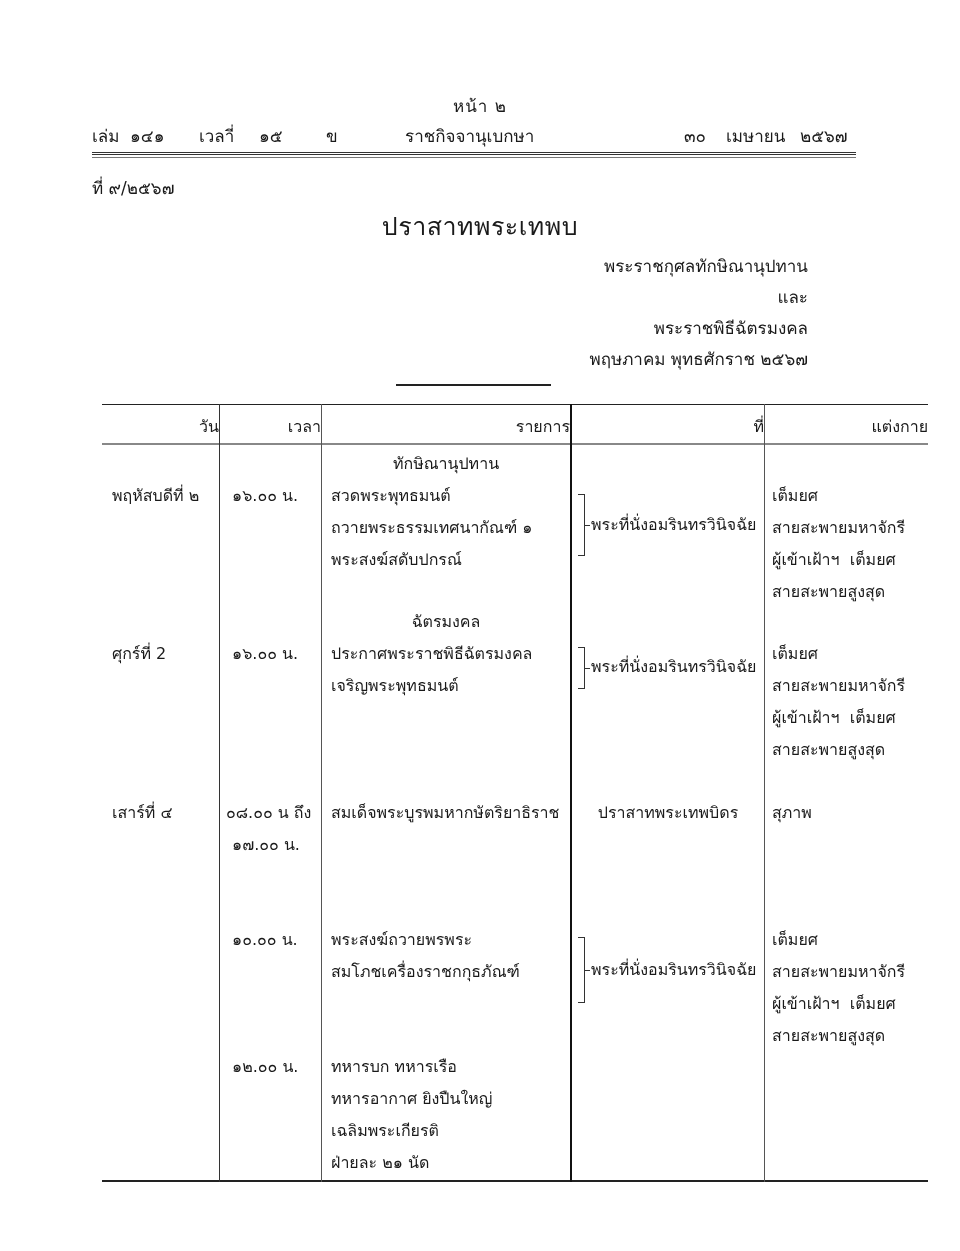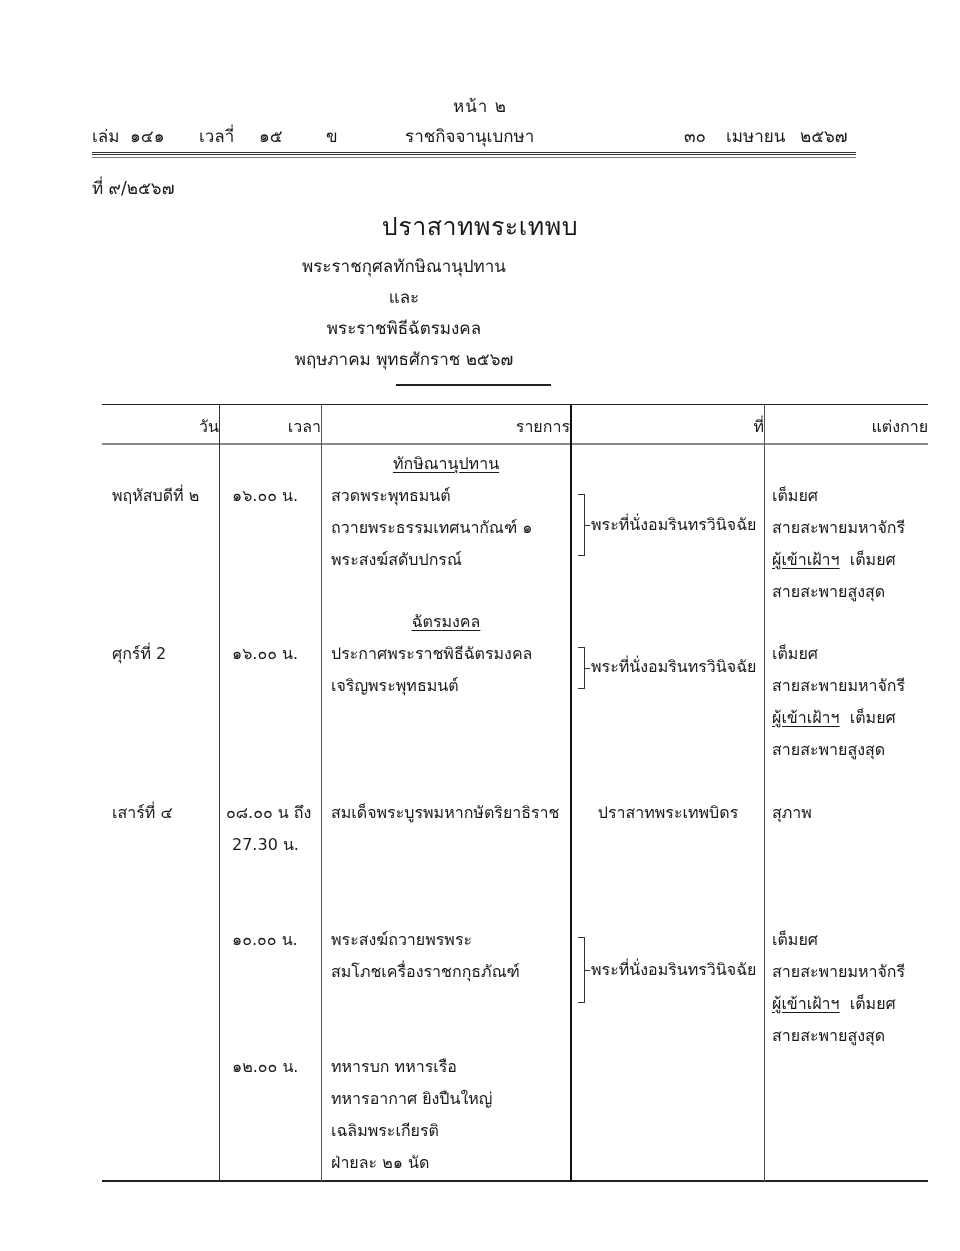--- a/index.html
+++ b/index.html
@@ -30,35 +30,35 @@
       border-top: 3px double #333;
       height: 2px;
       border-bottom: 1px solid #777;
     }
     .docno { left: 92px; top: 174px; font-size: 17px; }
     .title {
       left: 0; width: 960px; top: 206px; text-align: center;
       font-size: 25px; letter-spacing: 0.5px;
     }
     .subtitle {
-      left: 0; width: 808px; text-align: center; font-size: 17px;
+      left: 0; width: 808px; text-align: right; font-size: 17px;
     }
     .title-rule {
       left: 396px; width: 155px; top: 384px; height: 0;
       border-top: 2px solid #222;
     }
 
     
     .tbl-line-h { position: absolute; left: 102px; width: 826px; height: 0; }
     .tbl-line-v { position: absolute; width: 0; }
     .cell {
       position: absolute; font-size: 16px; line-height: 32px;
     }
     .cell .ln { display: block; height: 32px; white-space: nowrap; }
-    .u { text-decoration: underline; text-underline-offset: 3px; }
+    .u { text-underline-offset: 3px; }
     .hdr {
       position: absolute; top: 414px; font-size: 16px; text-align: right;
     }
     .bracket {
       position: absolute; left: 578px; width: 6px;
       border-top: 1px solid #333; border-bottom: 1px solid #333; border-right: 1.5px solid #333;
     }
     .bracket .tick {
       position: absolute; right: -6px; top: 50%; width: 5px; border-top: 1.5px solid #333;
     }
@@ -147,21 +147,21 @@
   <div class="cell" style="left:772px;top:638px">
     <span class="ln">เต็มยศ</span>
     <span class="ln">สายสะพายมหาจักรี</span>
     <span class="ln"><span class="u">ผู้เข้าเฝ้าฯ</span>&nbsp;&nbsp;<span>เต็มยศ</span></span>
     <span class="ln">สายสะพายสูงสุด</span>
   </div>
 
   <div class="cell" style="left:112px;top:797px">เสาร์ที่  ๔</div>
   <div class="cell" style="left:226px;top:797px">
     <span class="ln">๐๘.๐๐ น ถึง</span>
-    <span class="ln" style="padding-left:6px">27.30  น.</span>
+    <span class="ln" style="padding-left:6px">๑๗.๐๐  น.</span>
   </div>
   <div class="cell" style="left:331px;top:797px">
     <span class="ln">สมเด็จพระบูรพมหากษัตริยาธิราช</span>
   </div>
   <div class="cell" style="left:572px;width:192px;top:797px;text-align:center">ปราสาทพระเทพบิดร</div>
   <div class="cell" style="left:772px;top:797px">สุภาพ</div>
 
   <div class="cell" style="left:232px;top:924px">๑๐.๐๐  น.</div>
   <div class="cell" style="left:331px;top:924px">
     <span class="ln">พระสงฆ์ถวายพรพระ</span>

